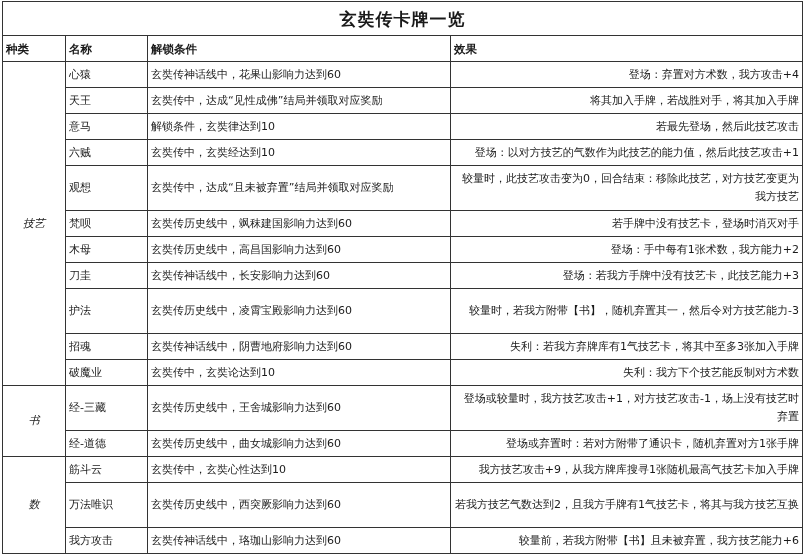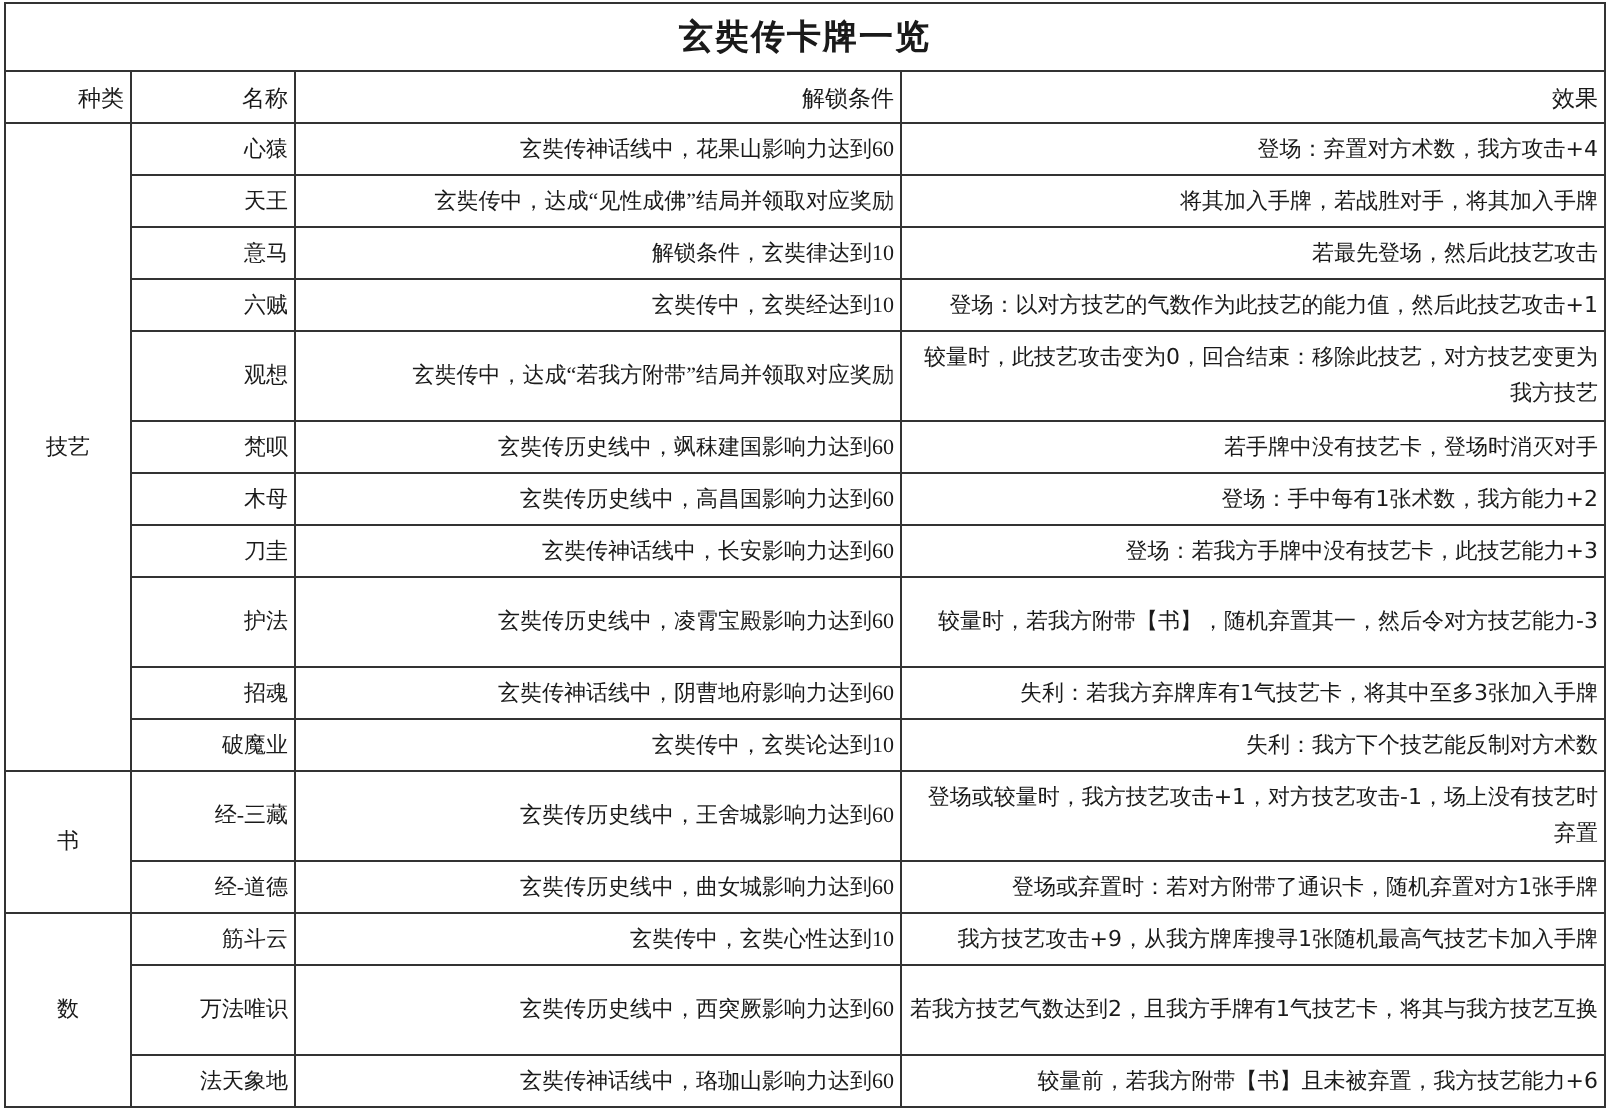--- a/index.html
+++ b/index.html
@@ -1,26 +1,26 @@
 <!DOCTYPE html>
 <html><head>
 <meta charset="utf-8">
 <style>
   html, body { margin:0; padding:0; background:#ffffff; }
   body { width:804px; height:555px; overflow:hidden; font-family:"DejaVu Sans", sans-serif; color:#1a1a1a; }
   .wrap { position:relative; width:804px; height:555px; }
   table { border-collapse:collapse; table-layout:fixed; width:800px; margin-left:2px; margin-top:1px; }
   td, th { border:1px solid #333; font-size:11px; line-height:18px; padding:0 3px; }
   .title { height:33px; font-size:17px; font-weight:bold; text-align:center; letter-spacing:1px; }
-  th { height:25px; font-size:11.5px; font-weight:normal; text-align:right; }
-  td.c { text-align:right;font-family:Liberation Serif, serif; }
+  th { height:25px; font-size:11.5px; font-weight:bold; text-align:left; }
+  td.c { text-align:left; }
   td.l { text-align:right; }
   tr.r1 td { height:25px; }
   tr.r2 td { height:44px; }
-  .cat { text-align:center; }
+  .cat { text-align:center;font-style:italic; }
 </style>
 </head>
 <body>
 
 <div class="wrap">
 <table>
   <colgroup>
     <col style="width:63px">
         <col style="width:82px">
         <col style="width:303px">
@@ -53,21 +53,21 @@
     <td class="c">解锁条件，玄奘律达到10</td>
     <td class="l">若最先登场，然后此技艺攻击</td>
   </tr>
   <tr class="r1">
     <td class="c">六贼</td>
     <td class="c">玄奘传中，玄奘经达到10</td>
     <td class="l">登场：以对方技艺的气数作为此技艺的能力值，然后此技艺攻击+1</td>
   </tr>
   <tr class="r2">
     <td class="c">观想</td>
-    <td class="c">玄奘传中，达成“若我方附带”结局并领取对应奖励</td>
+    <td class="c">玄奘传中，达成“且未被弃置”结局并领取对应奖励</td>
     <td class="l">较量时，此技艺攻击变为0，回合结束：移除此技艺，对方技艺变更为我方技艺</td>
   </tr>
   <tr class="r1">
     <td class="c">梵呗</td>
     <td class="c">玄奘传历史线中，飒秣建国影响力达到60</td>
     <td class="l">若手牌中没有技艺卡，登场时消灭对手</td>
   </tr>
   <tr class="r1">
     <td class="c">木母</td>
     <td class="c">玄奘传历史线中，高昌国影响力达到60</td>
@@ -111,19 +111,19 @@
     <td class="c">筋斗云</td>
     <td class="c">玄奘传中，玄奘心性达到10</td>
     <td class="l">我方技艺攻击+9，从我方牌库搜寻1张随机最高气技艺卡加入手牌</td>
   </tr>
   <tr class="r2">
     <td class="c">万法唯识</td>
     <td class="c">玄奘传历史线中，西突厥影响力达到60</td>
     <td class="l">若我方技艺气数达到2，且我方手牌有1气技艺卡，将其与我方技艺互换</td>
   </tr>
   <tr class="r1">
-    <td class="c">法天象地</td>
+    <td class="c">我方攻击</td>
     <td class="c">玄奘传神话线中，珞珈山影响力达到60</td>
     <td class="l">较量前，若我方附带【书】且未被弃置，我方技艺能力+6</td>
   </tr>
 </tbody>
     </table>
 </div>
 
 </body></html>

